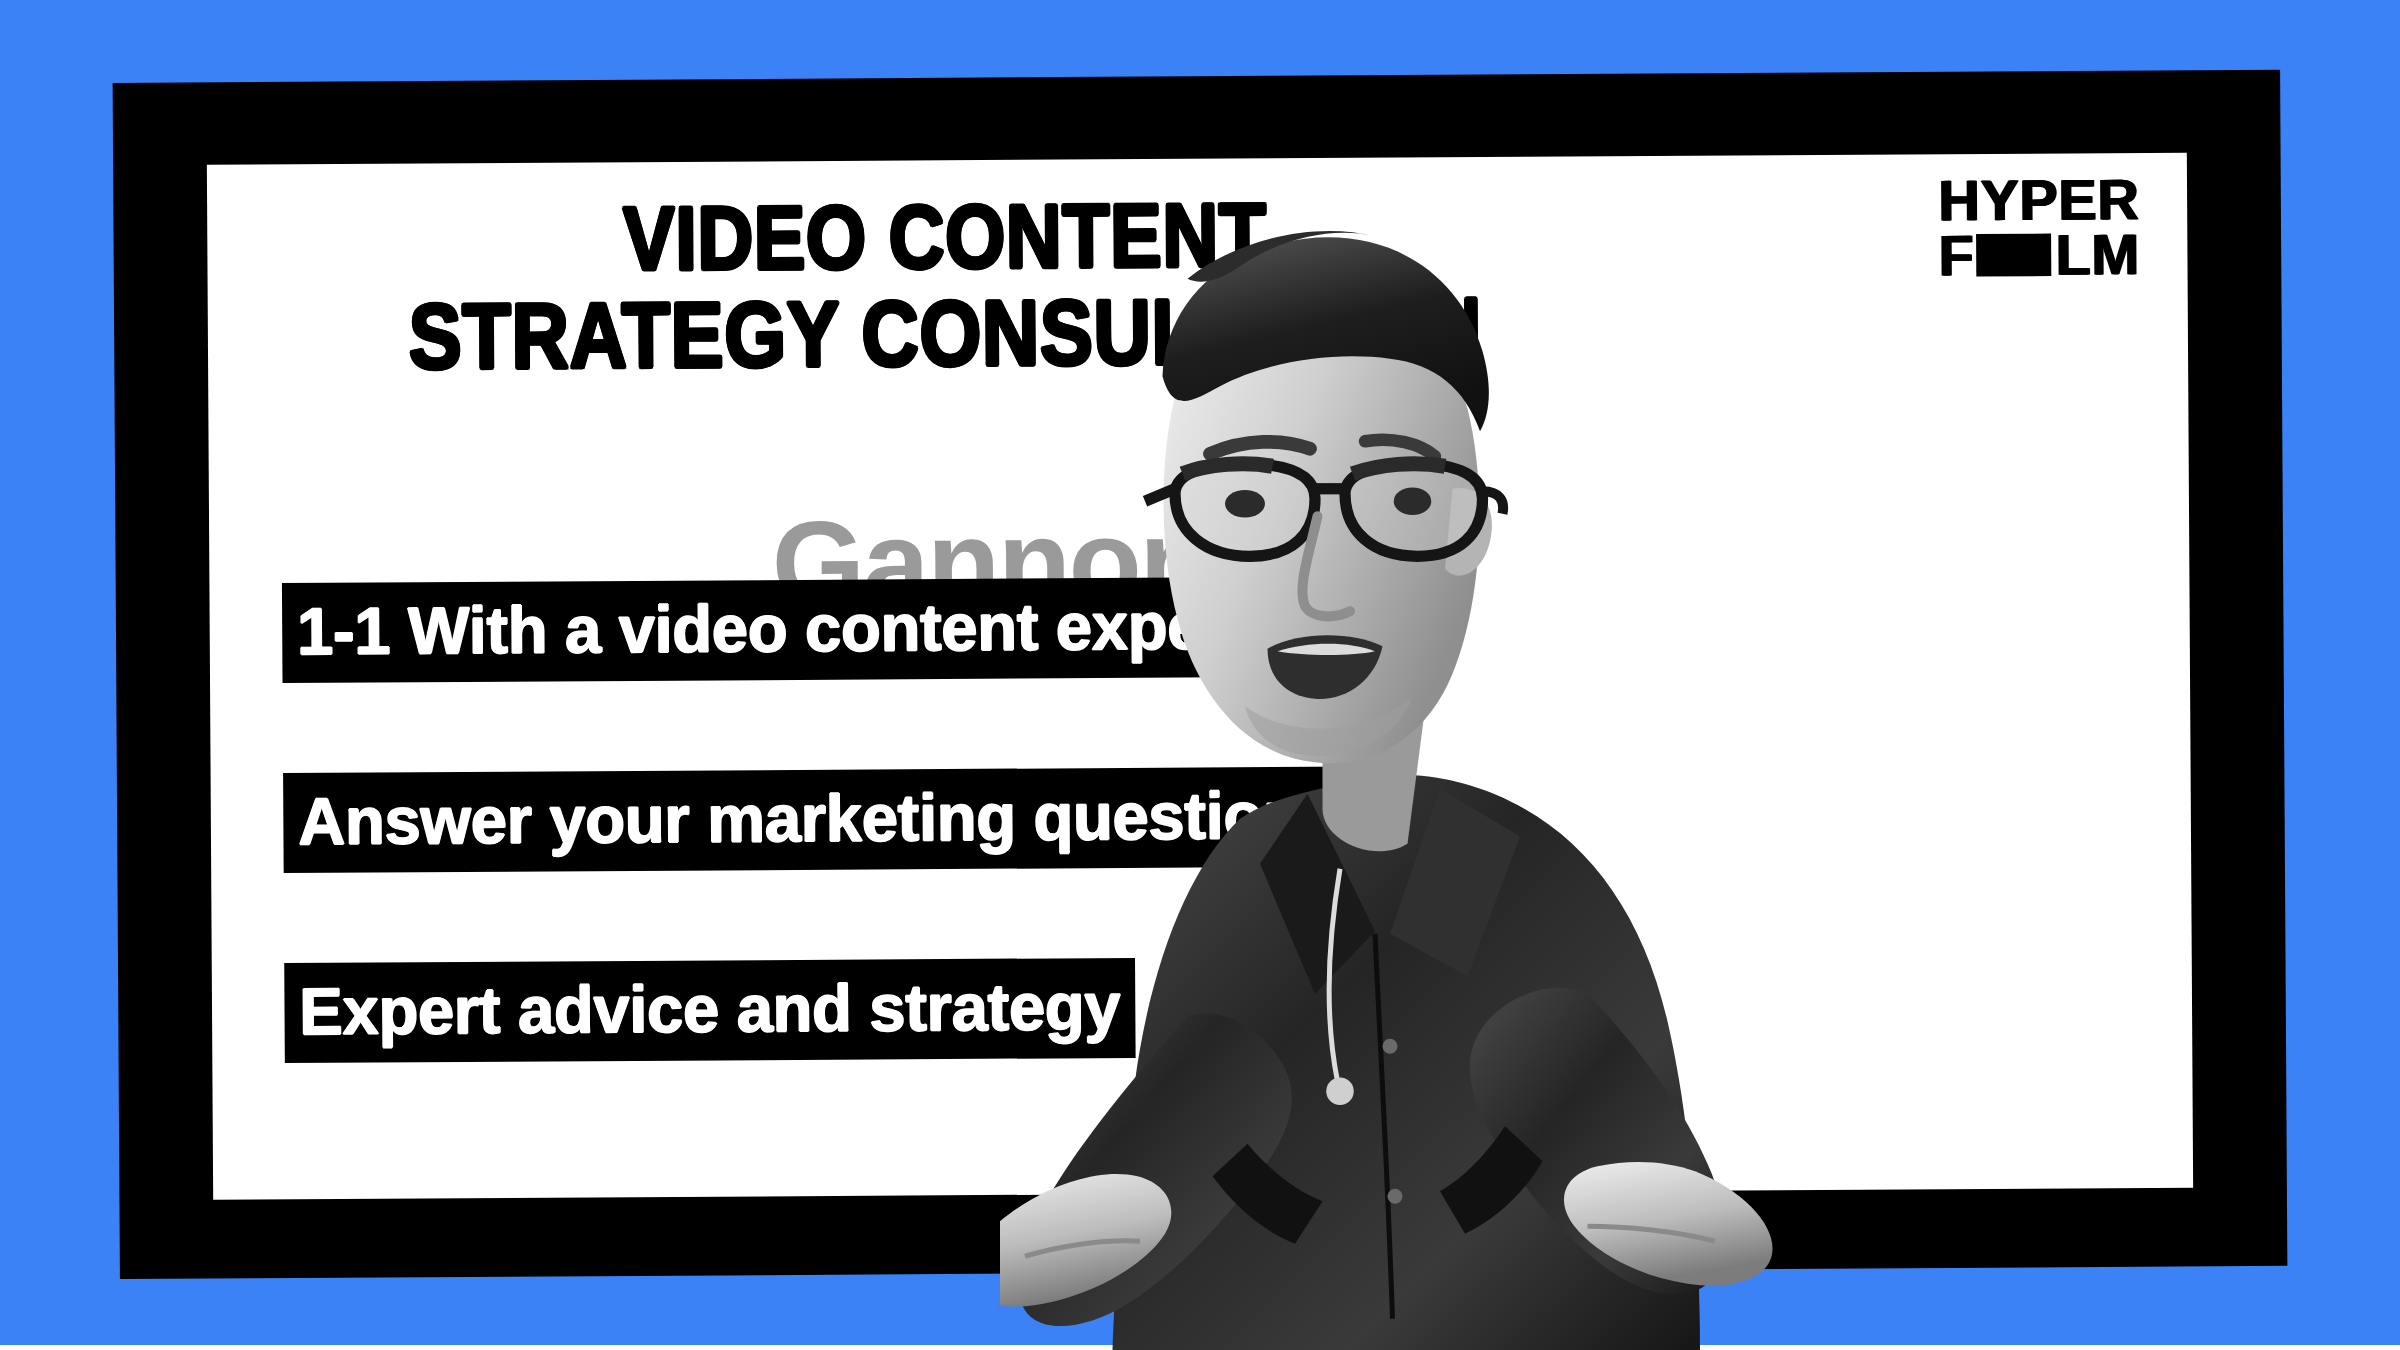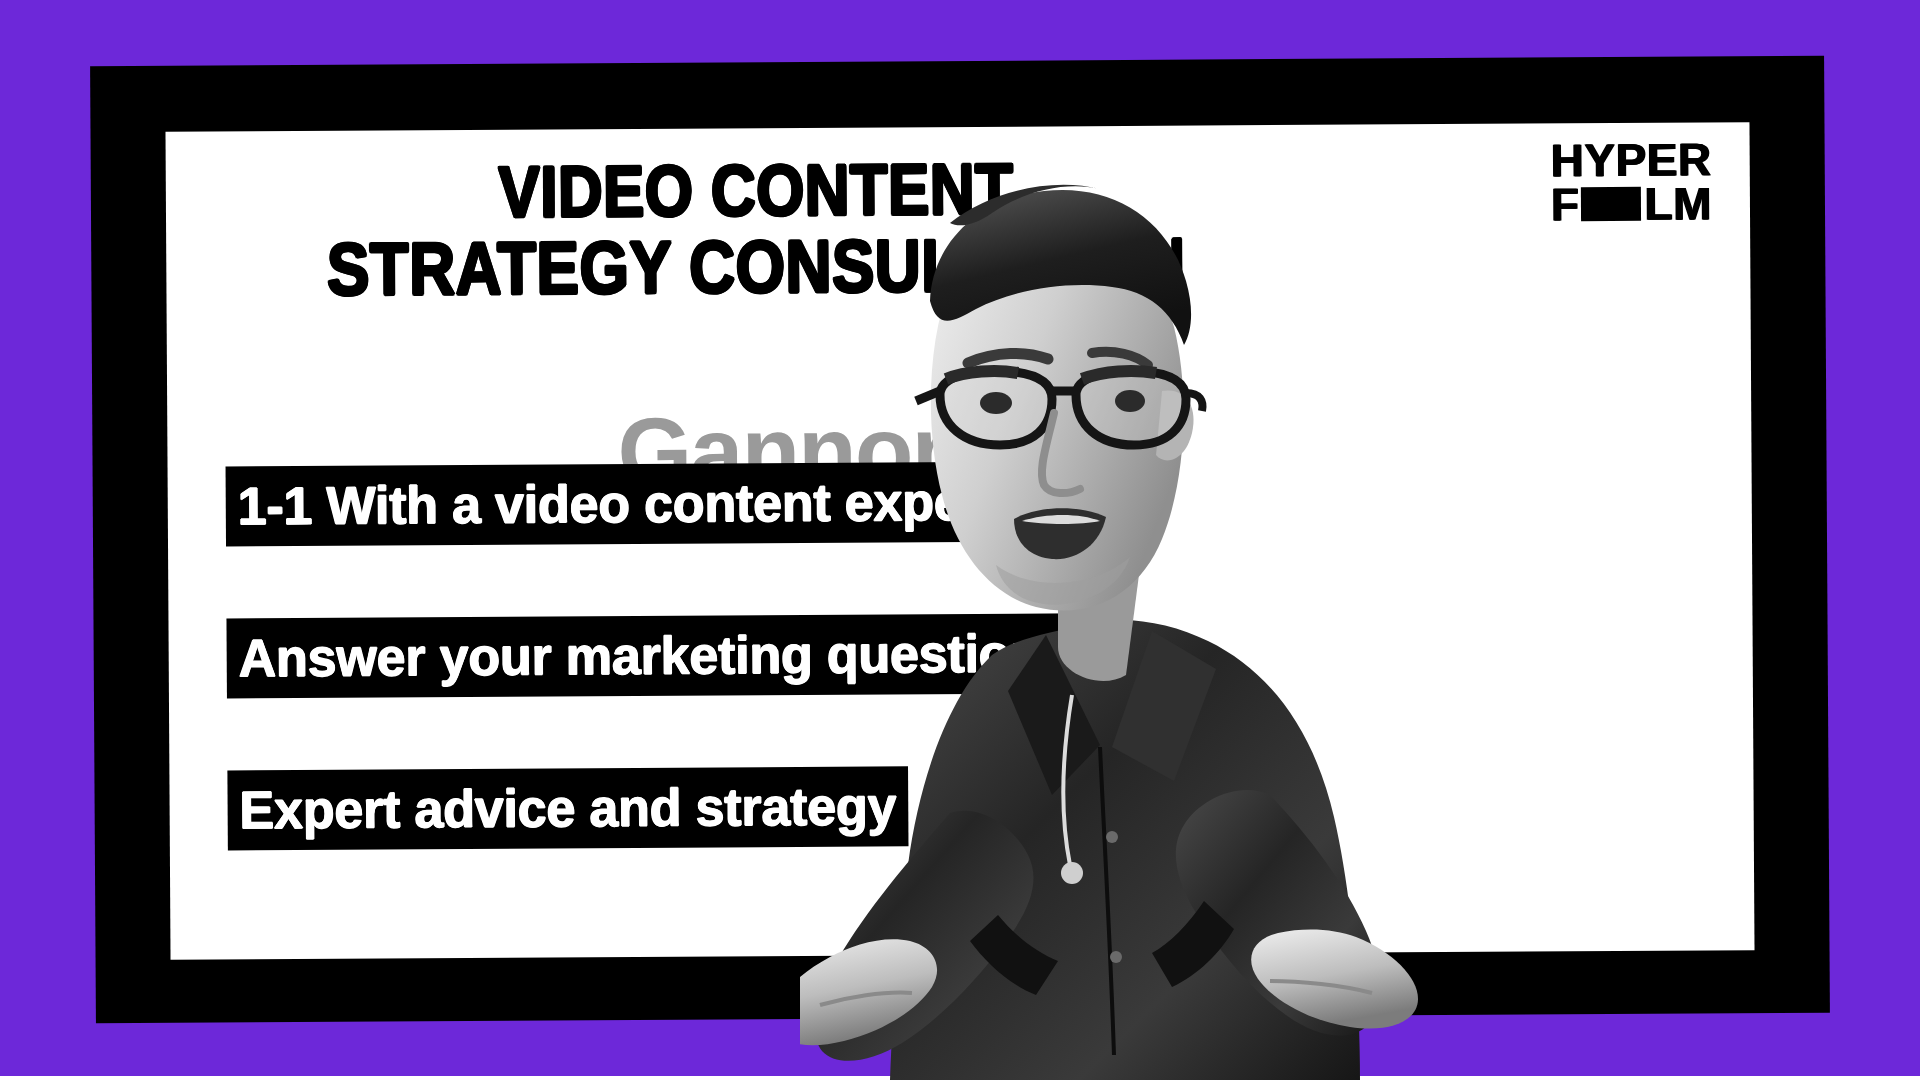--- a/index.html
+++ b/index.html
@@ -8,21 +8,21 @@
   html, body {
     width:1920px; height:1080px;
     background:#ffffff;
     overflow:hidden;
     font-family:"Liberation Sans", sans-serif;
   }
 
   #stage {
     position:relative;
     width:1920px; height:1076px;
-    background:#6d28d9;
+    background:#3b82f6;
   }
 
   
   .frame-outer {
     position:absolute;
     left:93px; top:61px;
     width:1734px; height:957px;
     background:#000000;
     transform:rotate(-0.35deg);
     transform-origin:50% 50%;

